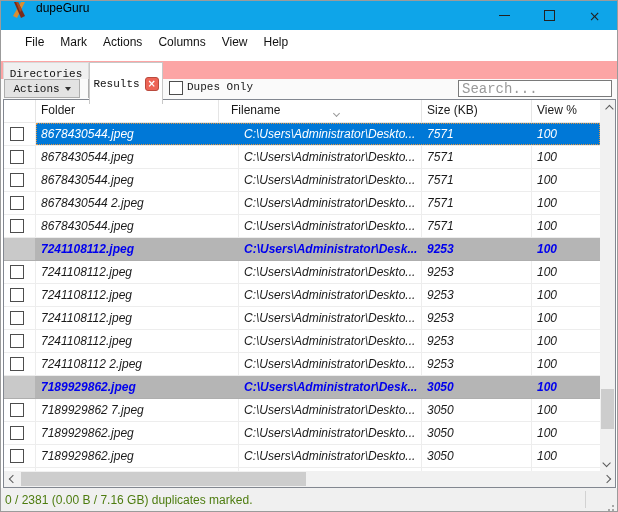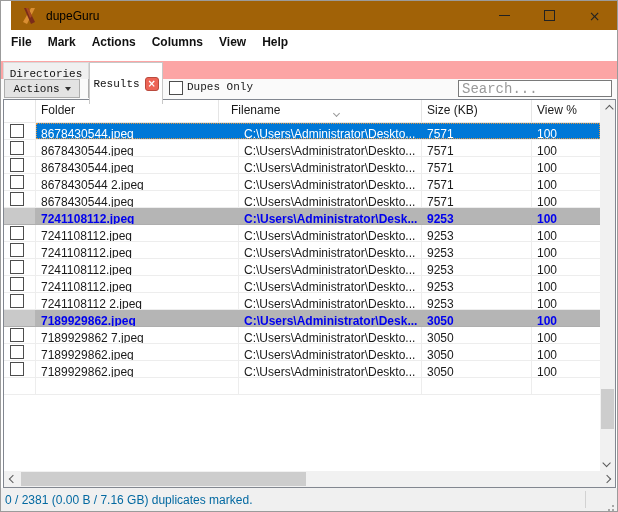--- a/index.html
+++ b/index.html
@@ -2,30 +2,30 @@
 <html><head>
 <meta charset="utf-8">
 <style>
   html,body{margin:0;padding:0;background:#dcdcdc;}
   .window{
     position:relative;width:618px;height:512px;box-sizing:border-box;
     border:1px solid #9b9b9b;background:#fff;overflow:hidden;
     font-family:"Liberation Sans","DejaVu Sans",sans-serif;font-size:12px;color:#1a1a1a;
   }
   
-  .titlebar{position:absolute;top:0;left:10px;right:0;height:29px;background:#a16207;display:flex;align-items:center;}
+  .titlebar{position:absolute;top:0;left:0;right:0;height:29px;background:#0ea5e9;display:flex;align-items:flex-start;}
   .app-icon{margin-left:9px;width:18px;height:18px;flex:0 0 auto;}
   .title-text{margin-left:8px;font-size:12px;color:#000;}
   .win-controls{margin-left:auto;display:flex;height:100%;}
   .win-btn{width:45px;height:100%;display:flex;align-items:center;justify-content:center;color:#222;}
   .glyph-min{width:11px;height:1px;background:#222;}
   .glyph-max{width:9px;height:9px;border:1px solid #222;background:transparent;}
   .glyph-close{font-size:14px;line-height:14px;color:#222;font-family:"DejaVu Sans",sans-serif;}
   
-  .menubar{position:absolute;top:29px;left:0;right:0;height:23px;background:#fff;display:flex;align-items:center;padding-left:2px;font-weight:bold;}
+  .menubar{position:absolute;top:29px;left:0;right:0;height:23px;background:#fff;display:flex;align-items:center;padding-left:16px;}
   .menu-item{padding:3px 8px;font-size:12px;color:#111;}
   
   .tabbar{position:absolute;top:60px;left:0;right:0;height:26px;background:#fca5a5;}
   .tabbar-line{position:absolute;bottom:0;left:0;right:0;height:1px;background:#cfcfcf;}
   .tab{position:absolute;top:1px;height:24px;box-sizing:border-box;display:flex;align-items:center;justify-content:center;
        font-family:"Liberation Mono","DejaVu Sans Mono",monospace;font-size:11px;color:#111;}
   .tab.inactive{left:2px;width:86px;background:#f0f0f0;border:1px solid #d9d9d9;}
   .tab.active{left:88px;width:74px;background:#fff;border:1px solid #c8c8c8;border-bottom:none;height:42px;z-index:2;}
   .tab-close{width:14px;height:14px;margin-left:5px;border-radius:3px;background:#ed6455;border:1px solid #b94a3d;
              color:#fff;font-size:10px;line-height:12px;text-align:center;font-family:"DejaVu Sans",sans-serif;font-weight:bold;box-sizing:border-box;}
@@ -46,21 +46,21 @@
   .search-box::placeholder{color:#9a9a9a;}
   
   .tablewrap{position:absolute;top:98px;left:2px;width:613px;height:389px;box-sizing:border-box;
              border:1px solid #828790;background:#fff;}
   .thead{position:absolute;top:0;left:0;height:23px;width:596px;display:flex;background:#fff;border-bottom:1px solid #e8e8e8;box-sizing:border-box;}
   .hcell{box-sizing:border-box;border-right:1px solid #e5e5e5;line-height:21px;padding-left:5px;
          white-space:nowrap;overflow:hidden;color:#1a1a1a;position:relative;}
   .h-check{width:32px;} .h-name{width:203px;padding-left:12px;} .h-folder{width:183px;} .h-size{width:110px;} .h-match{flex:1;border-right:none;}
   .sort-ind{position:absolute;top:2px;left:115px;}
   .tbody{position:absolute;top:23px;left:0;width:596px;height:348px;overflow:hidden;}
-  .row{display:flex;height:17px;box-sizing:border-box;border-bottom:1px solid #ededed;background:#fff;}
+  .row{display:flex;height:23px;box-sizing:border-box;border-bottom:1px solid #ededed;background:#fff;font-style:italic;}
   .cell{box-sizing:border-box;line-height:22px;white-space:nowrap;overflow:hidden;padding-left:5px;border-right:1px solid #ededed;}
   .cell-check{width:32px;display:flex;align-items:center;justify-content:flex-start;padding-left:6px;}
   .row-data{flex:1;display:flex;}
   .cell-name{width:203px;} .cell-folder{width:183px;} .cell-size{width:110px;} .cell-match{flex:1;border-right:none;}
   .row.selected .row-data{background:#0078d7;color:#fff;outline:1px dotted #e2953f;outline-offset:-1px;}
   .row.selected .row-data .cell{border-right-color:#0078d7;}
   .row.group{background:#b5b5b5;border-bottom-color:#aeaeae;}
   .row.group .cell-check{background:#c9c9c9;border-right-color:#b0b0b0;}
   .row.group .row-data{color:#0000ee;font-weight:bold;}
   .row.group .cell{border-right-color:#b5b5b5;}
@@ -75,21 +75,21 @@
   .v-thumb{position:absolute;left:1px;top:289px;width:13px;height:40px;background:#cdcdcd;}
   .h-thumb{position:absolute;top:1px;left:17px;width:285px;height:14px;background:#cdcdcd;}
   .chev{display:inline-block;width:5px;height:5px;border:0 solid #5a5a5a;border-top-width:1.5px;border-right-width:1.5px;}
   .chev.up{transform:rotate(-45deg) translate(1px,1px);}
   .chev.down{transform:rotate(135deg) translate(1px,1px);}
   .chev.left{transform:rotate(-135deg);}
   .chev.right{transform:rotate(45deg);}
   .chev.sort{width:4px;height:4px;border-color:#9a9a9a;border-top-width:1px;border-right-width:1px;transform:rotate(135deg);}
   
   .statusbar{position:absolute;top:487px;left:0;right:0;bottom:0;background:#f0f0f0;display:flex;align-items:center;}
-  .status-text{padding-left:4px;font-size:12px;color:#0369a1;}
+  .status-text{padding-left:4px;font-size:12px;color:#4d7c0f;}
   .status-sep{position:absolute;right:31px;top:3px;bottom:3px;width:1px;background:#d2d2d2;}
   .grip{position:absolute;right:3px;bottom:4px;width:2px;height:2px;background:#a6a6a6;
         box-shadow:-4px 4px #a6a6a6,0 4px #a6a6a6,-8px 8px #a6a6a6,-4px 8px #a6a6a6,0 8px #a6a6a6;}
 </style>
 </head>
 <body>
 
 <div class="window">
 
   <div class="titlebar">

